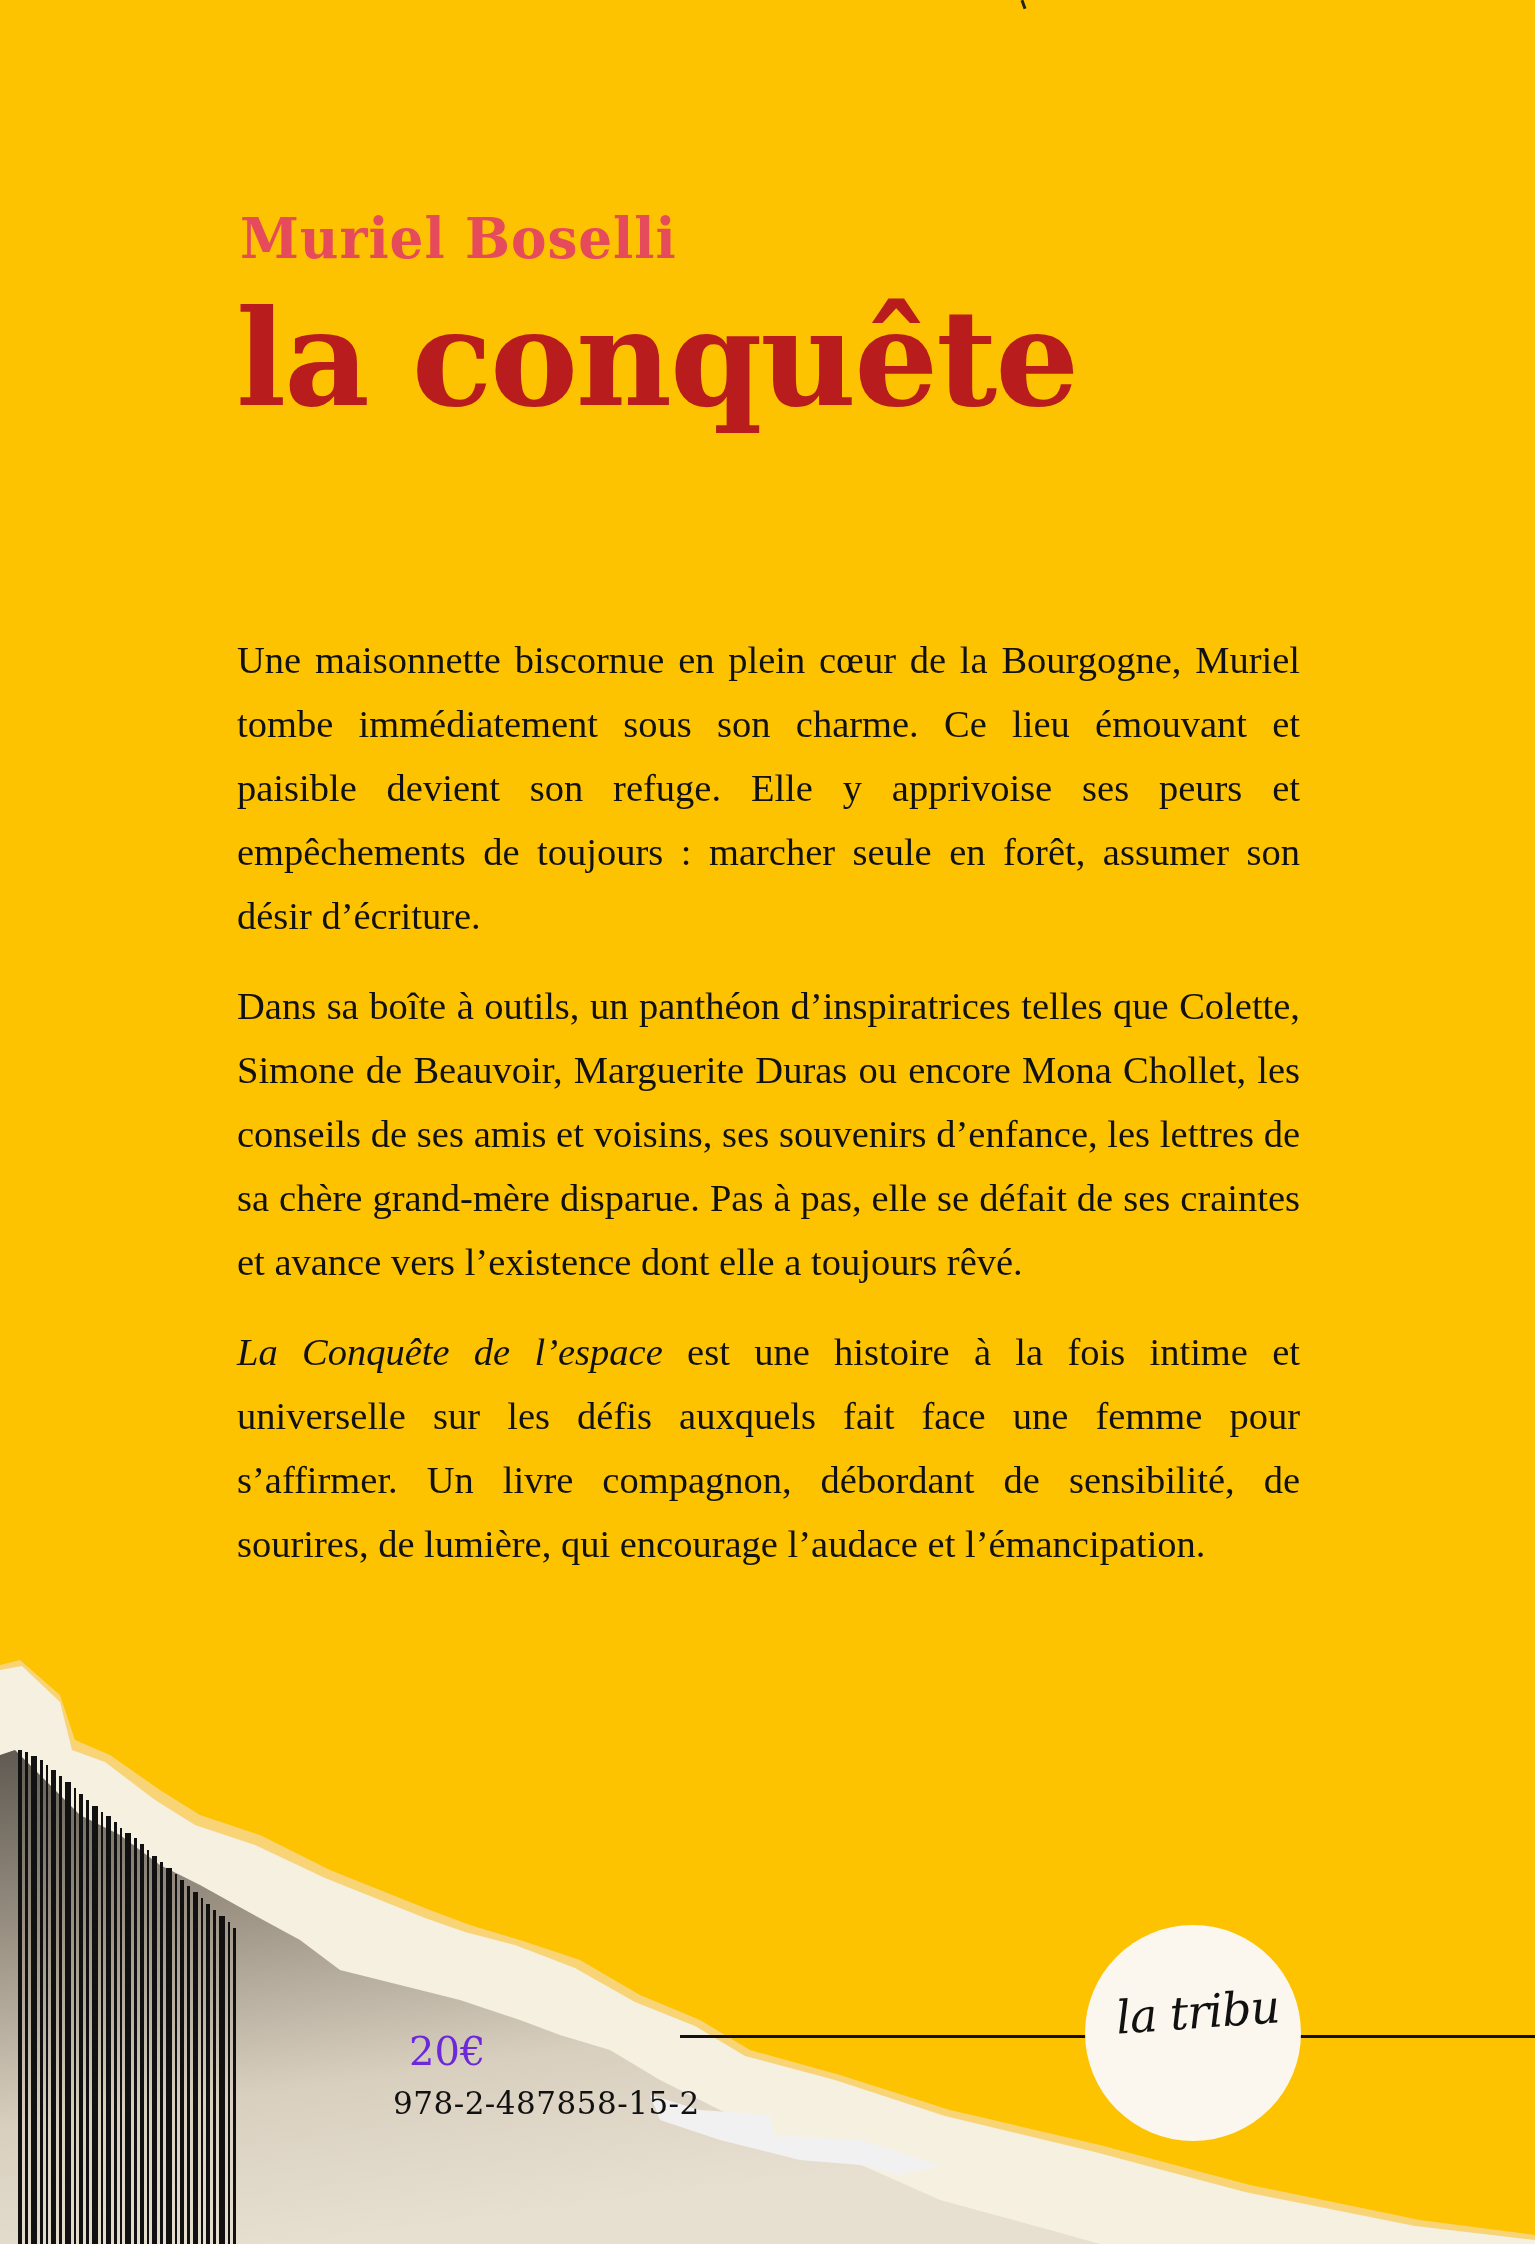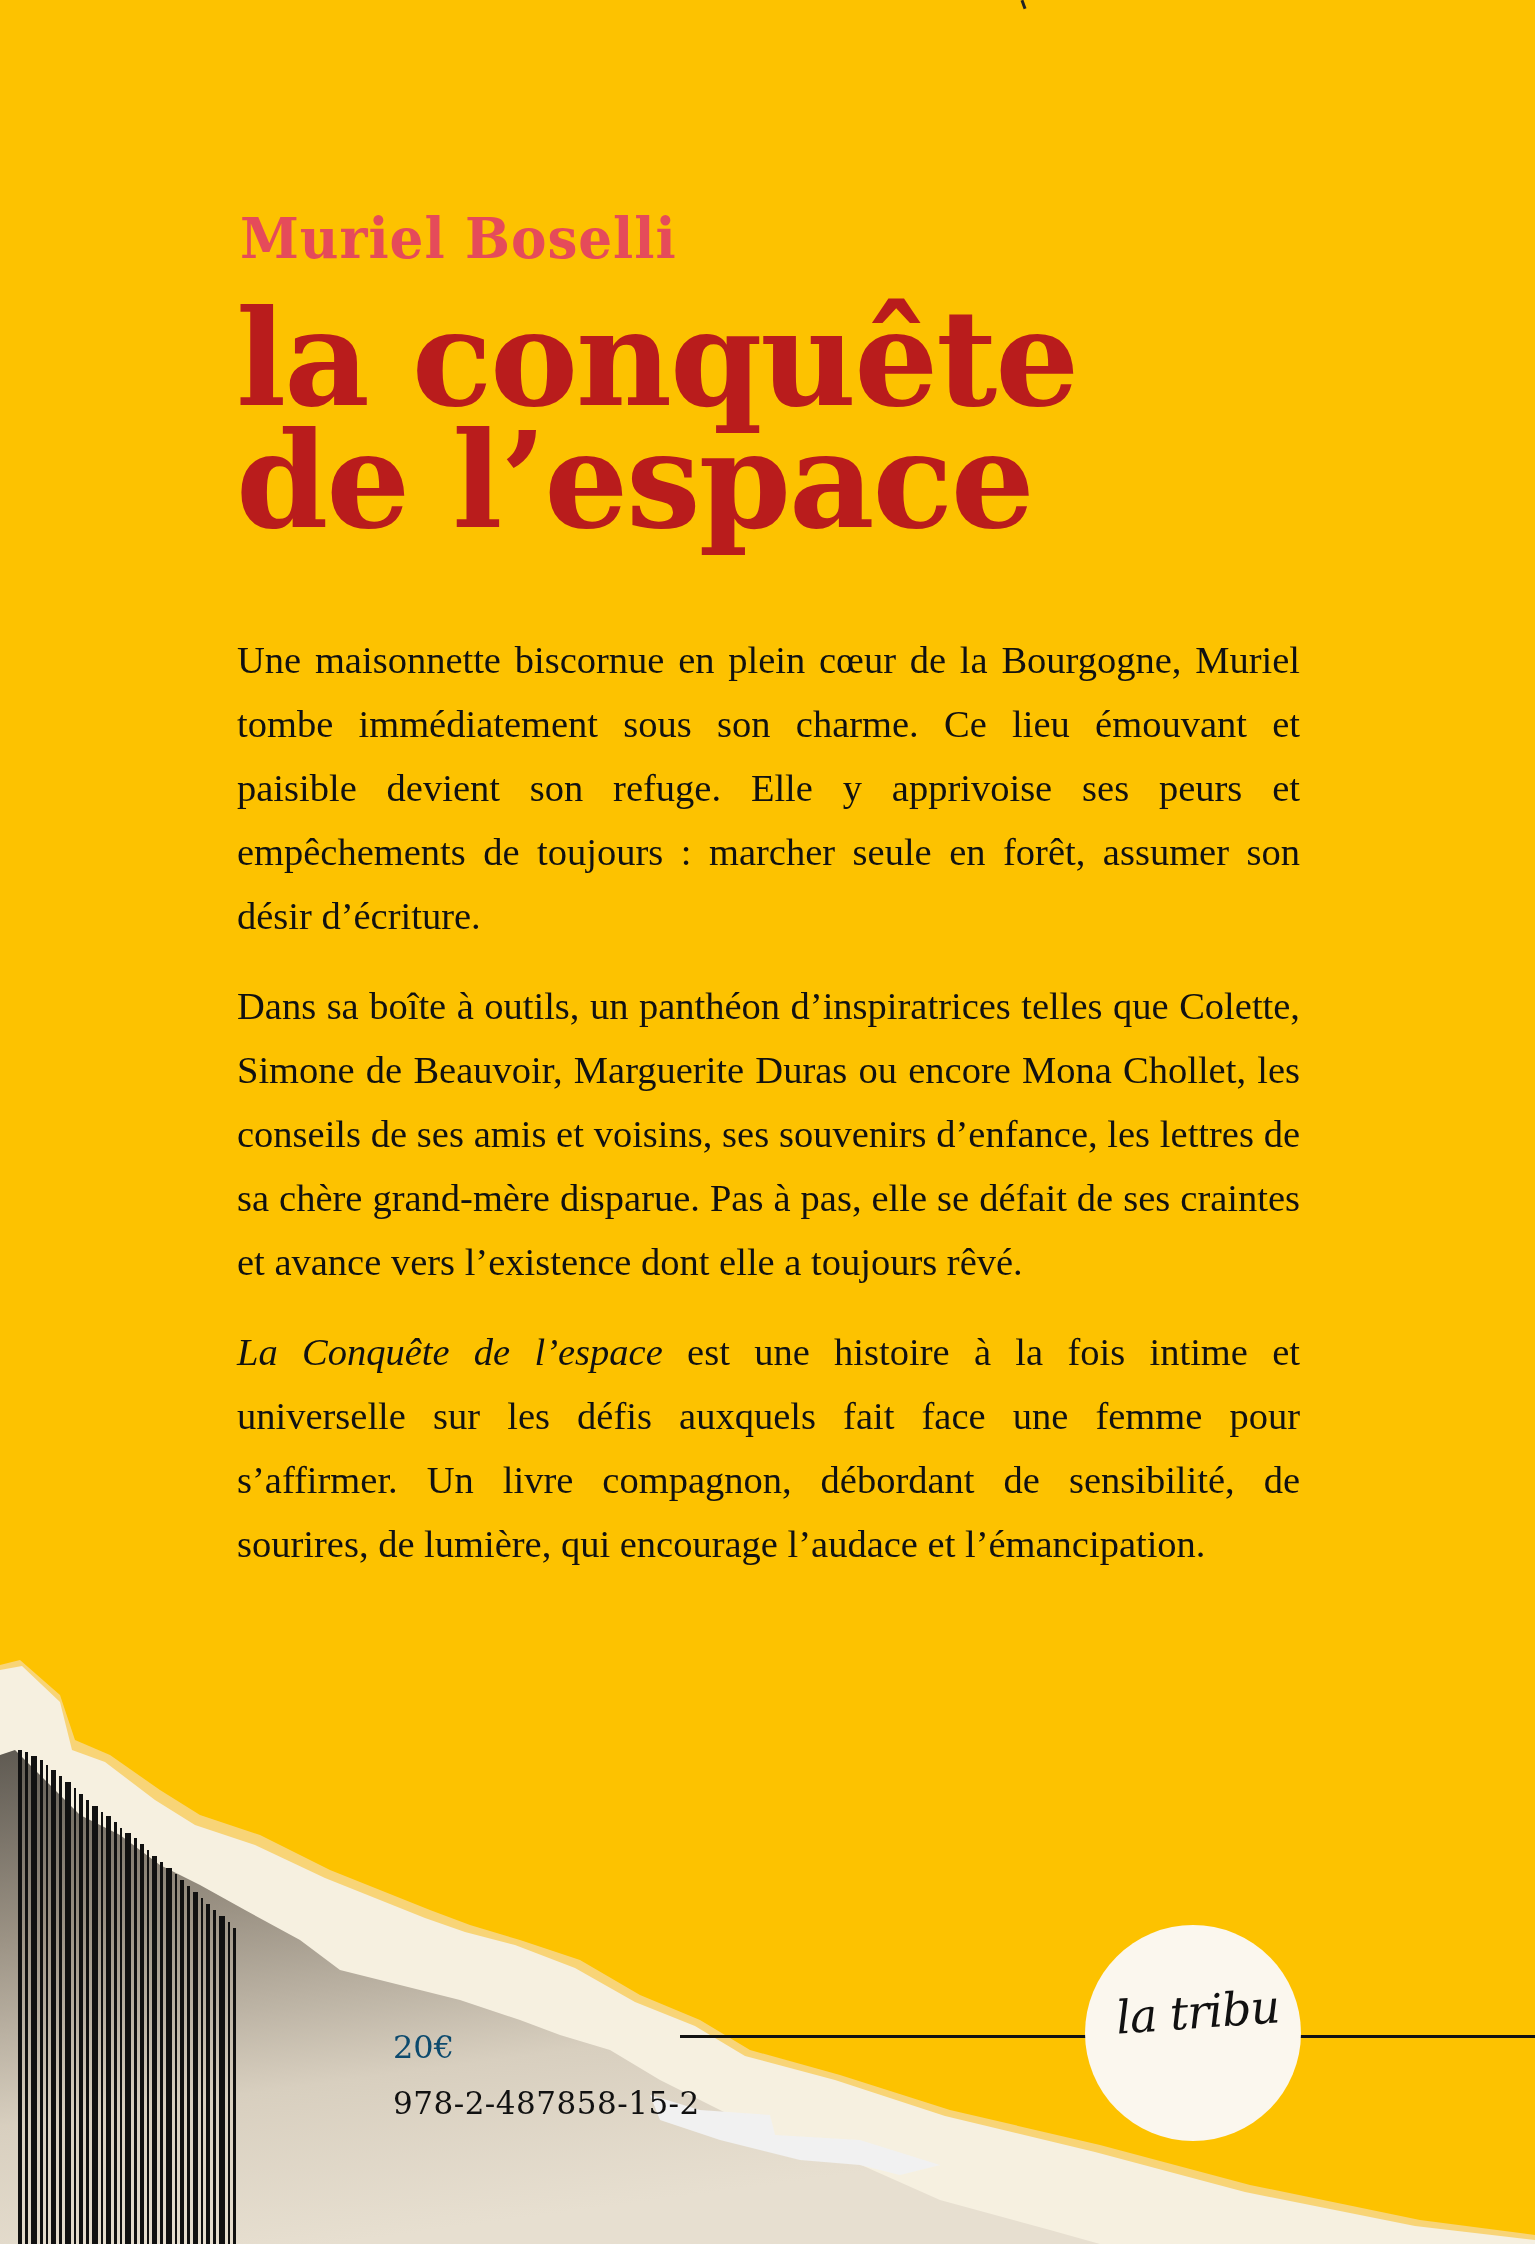--- a/index.html
+++ b/index.html
@@ -79,25 +79,25 @@
     }
     .torn-area {
       position: absolute;
       left: 0;
       top: 1640px;
       width: 1535px;
       height: 604px;
     }
     .price {
       position: absolute;
-      left: 393px;
+      left: 409px;
       top: 2028px;
       font-family: "DejaVu Serif", serif;
-      font-size: 32px;
-      color: #0c4a6e;
+      font-size: 40px;
+      color: #6d28d9;
       font-weight: normal;
     }
     .isbn {
       position: absolute;
       left: 393px;
       top: 2085px;
       font-family: "DejaVu Serif", serif;
       font-size: 31px;
       color: #111;
       letter-spacing: 0.5px;
@@ -135,21 +135,20 @@
 <body>
 
 <div class="cover">
 
   <div class="top-mark"></div>
 
   <div class="author-name">Muriel Boselli</div>
 
   <h1 class="book-title" style="margin:0;">
     <span>la conquête</span>
-    <span>de l’espace</span>
   </h1>
 
   <div class="blurb">
     <p>Une maisonnette biscornue en plein cœur de la Bourgogne, Muriel tombe immédiatement sous son charme. Ce lieu émouvant et paisible devient son refuge. Elle y apprivoise ses peurs et empêchements de toujours : marcher seule en forêt, assumer son désir d’écriture.</p>
     <p>Dans sa boîte à outils, un panthéon d’inspiratrices telles que Colette, Simone de Beauvoir, Marguerite Duras ou encore Mona Chollet, les conseils de ses amis et voisins, ses souvenirs d’enfance, les lettres de sa chère grand-mère disparue. Pas à pas, elle se défait de ses craintes et avance vers l’existence dont elle a toujours rêvé.</p>
     <p><em>La Conquête de l’espace</em><span> est une histoire à la fois intime et universelle sur les défis auxquels fait face une femme pour s’affirmer. Un livre compagnon, débordant de sensibilité, de sourires, de lumière, qui encourage l’audace et l’émancipation.</span></p>
   </div>
 
   <svg class="torn-area" viewBox="0 0 1535 604" preserveAspectRatio="none">
     <defs>

